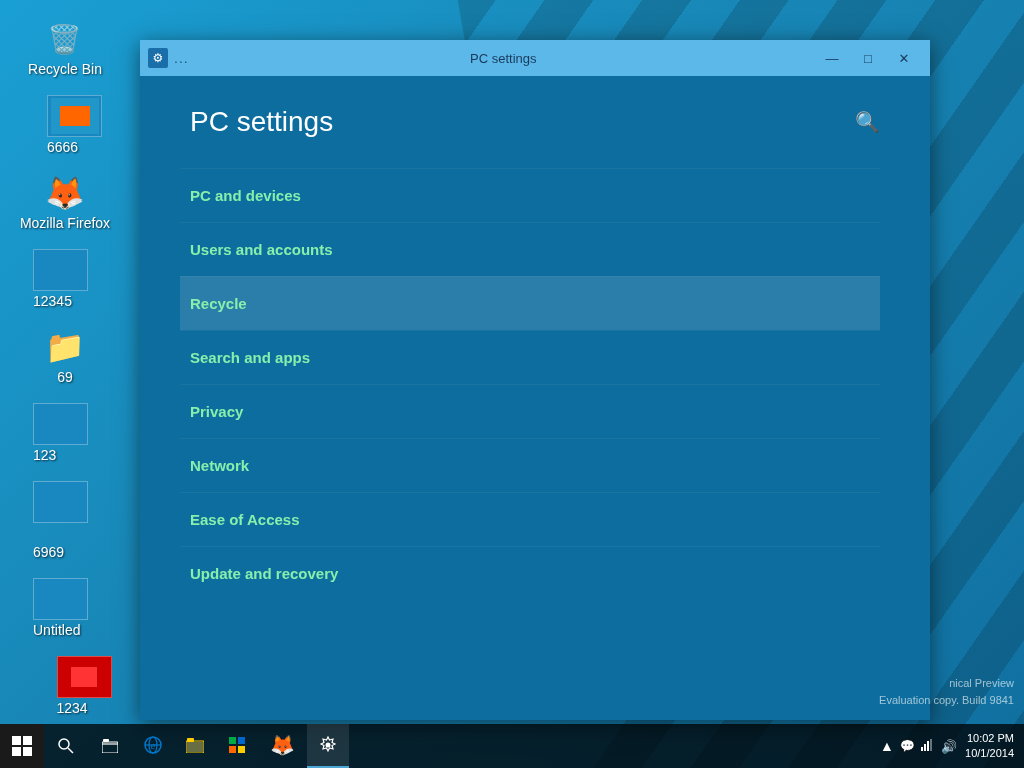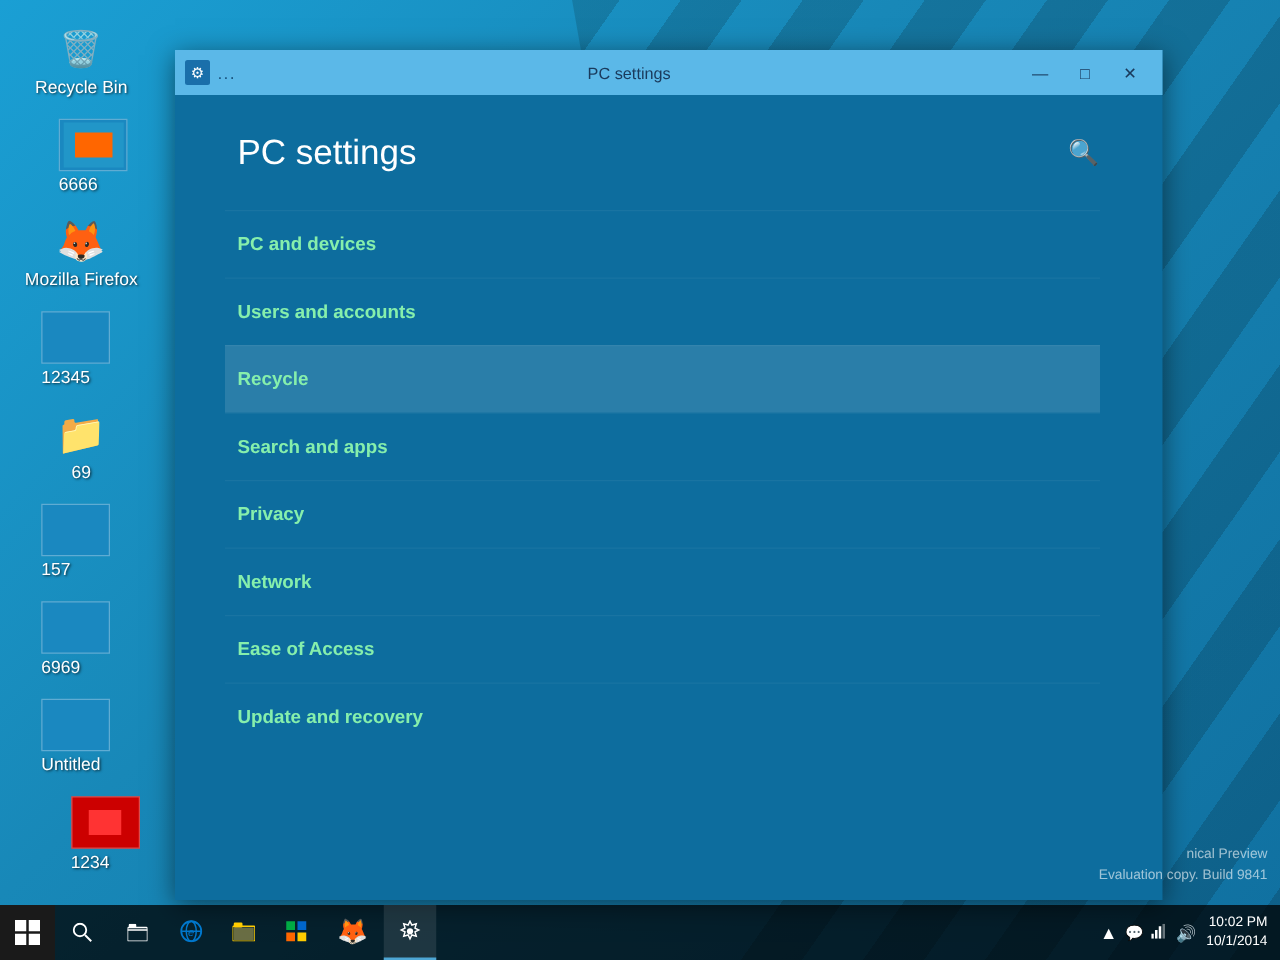--- a/index.html
+++ b/index.html
@@ -326,24 +326,24 @@
       <div class="icon-label">12345</div>
     </div>
 
     <div class="desktop-icon">
       <div class="icon-img" style="font-size:32px;">📁</div>
       <div class="icon-label">69</div>
     </div>
 
     <div class="desktop-icon" style="align-items:flex-start; padding-left:8px;">
       <div style="width:55px;height:42px;background:#1a88c0;border:1px solid rgba(255,255,255,0.3);"></div>
-      <div class="icon-label">157</div>
-    </div>
-
-    <div class="desktop-icon" style="align-items:flex-start; padding-left:8px;">
+      <div class="icon-label">123</div>
+    </div>
+
+    <div class="desktop-icon" style="align-items:flex-start; padding-left:8px;gap:19px;">
       <div style="width:55px;height:42px;background:#1a88c0;border:1px solid rgba(255,255,255,0.3);"></div>
       <div class="icon-label">6969</div>
     </div>
 
     <div class="desktop-icon" style="align-items:flex-start; padding-left:8px;">
       <div style="width:55px;height:42px;background:#1a88c0;border:1px solid rgba(255,255,255,0.3);"></div>
       <div class="icon-label">Untitled</div>
     </div>
 
     <div class="desktop-icon" style="align-items:flex-start; padding-left:8px;margin-left:47px;">

